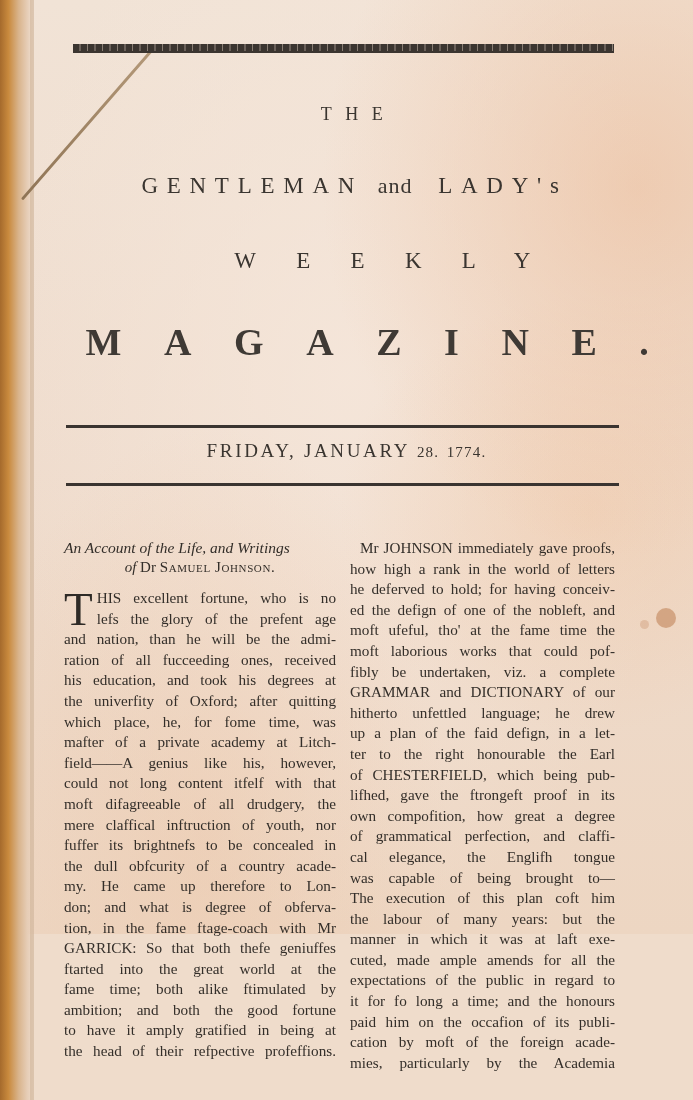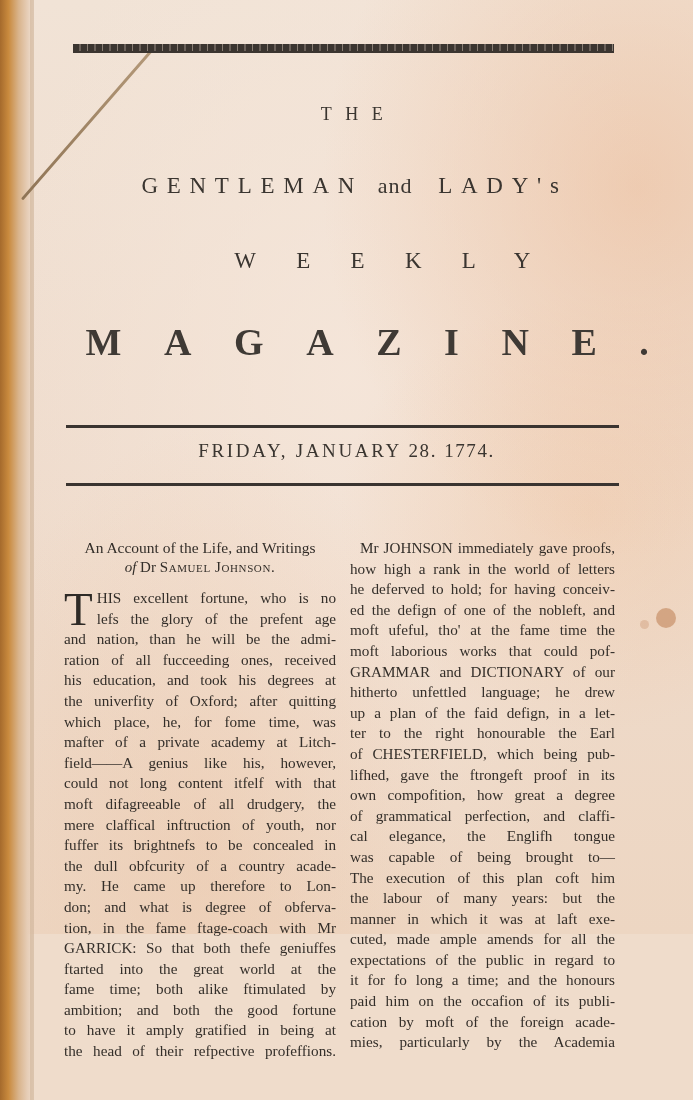--- a/index.html
+++ b/index.html
@@ -49,29 +49,29 @@
   .title-gent .and { letter-spacing:0.05em; font-size:22px; margin-right:0.5em; }
   .title-weekly { top:248px; font-size:23px; letter-spacing:1.75em; padding-left:56px; }
   .title-mag { top:320px; font-size:38px; letter-spacing:1.12em; padding-left:42px; font-weight:bold; color:#3f3a35; }
   .hrule {
     position:absolute; left:66px; width:553px; height:3px; background:#3a3430;
   }
   .date {
     position:absolute; left:0; top:440px; width:693px; text-align:center;
     font-size:19px; letter-spacing:0.14em; color:#3a3530;
   }
-  .date .yr { font-size:19px; letter-spacing:0.08em;text-align:right; }
+  .date .yr { font-size:15px; letter-spacing:0.08em;text-align:right; }
   .col {
     position:absolute; top:538px; font-size:15.2px; line-height:20.6px;
     text-align:justify; color:#332e29;
   }
   .col-left { left:64px; width:272px; }
   .col-right { left:350px; width:265px;font-family:Liberation Serif, serif; }
   .heading-it {
-    text-align:center; font-size:15.5px; line-height:19px;
+    text-align:left; font-style:italic; font-size:15.5px; line-height:19px;
   }
   .heading-sub { text-align:center; font-size:15px; line-height:20px; margin-bottom:11px; }
   .sc { font-variant:small-caps; letter-spacing:0.04em; }
   .it { font-style:italic; }
   .line { display:block; text-align:justify; text-align-last:justify; white-space:nowrap; }
   .drop {
     float:left; font-size:47px; line-height:38px; margin:2px 4px 0 0; color:#2e2a26;
   }
 </style>
 </head>
@@ -136,20 +136,21 @@
     <span class="line">the head of their refpective profeffions.</span>
   </div>
 
   <div class="col col-right">
     <span class="line" style="padding-left:10px;">Mr JOHNSON immediately gave proofs,</span>
     <span class="line">how high a rank in the world of letters</span>
     <span class="line">he deferved to hold; for having conceiv-</span>
     <span class="line">ed the defign of one of the nobleft, and</span>
     <span class="line">moft ufeful, tho' at the fame time the</span>
     <span class="line">moft laborious works that could pof-</span>
+    <span class="line">fibly be undertaken, viz. a complete</span>
     <span class="line">GRAMMAR and DICTIONARY of our</span>
     <span class="line">hitherto unfettled language; he drew</span>
     <span class="line">up a plan of the faid defign, in a let-</span>
     <span class="line">ter to the right honourable the Earl</span>
     <span class="line">of CHESTERFIELD, which being pub-</span>
     <span class="line">lifhed, gave the ftrongeft proof in its</span>
     <span class="line">own compofition, how great a degree</span>
     <span class="line">of grammatical perfection, and claffi-</span>
     <span class="line">cal elegance, the Englifh tongue</span>
     <span class="line">was capable of being brought to—</span>

